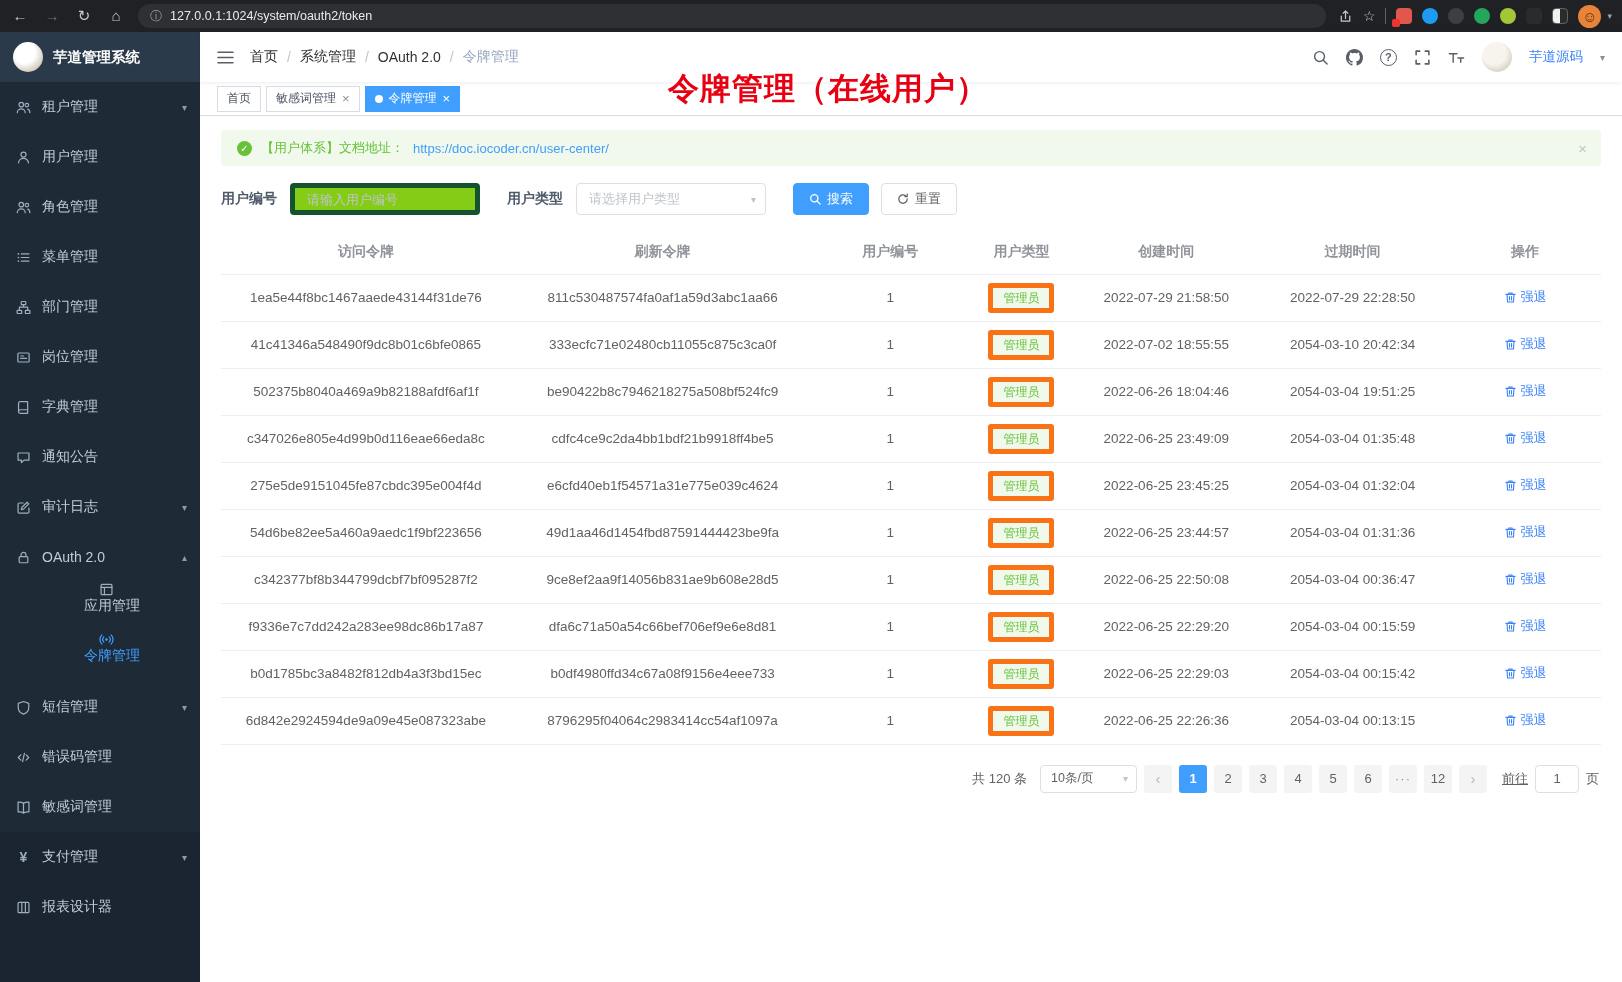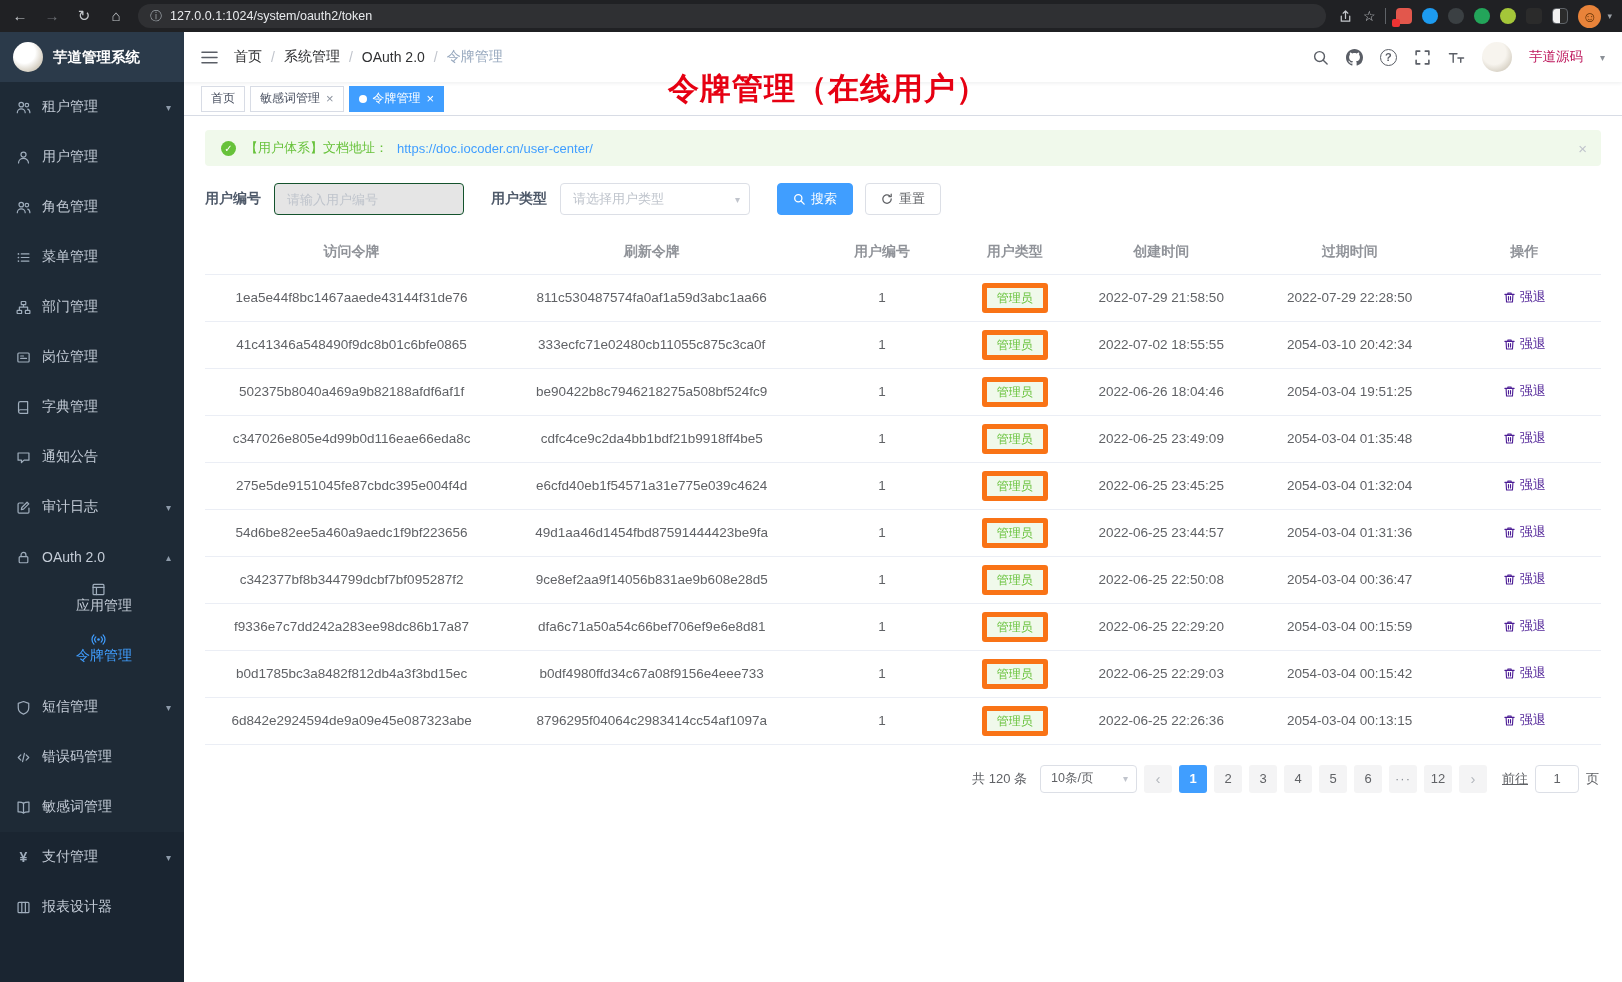--- a/index.html
+++ b/index.html
@@ -20,21 +20,21 @@
   .ext { width:16px; height:16px; border-radius:4px; position:relative; flex:none; cursor:pointer; }
   .ext.round { border-radius:50%; }
   .badge { position:absolute; left:-4px; bottom:-3px; width:8px; height:8px; background:#e33; border-radius:2px; }
   .bprofile { width:23px; height:23px; border-radius:50%; background:#e8833a; color:#5b2d00; display:flex; align-items:center; justify-content:center; font-size:15px; cursor:pointer; }
   .bcaret { color:#9aa0a6; font-size:9px; margin-left:-4px; cursor:pointer; }
 
   
   .shell { display:flex; height:950px; }
 
   
-  .sidebar { width:184px; flex:none; background:#1e2a36; display:flex; flex-direction:column; }
+  .sidebar { width:200px; flex:none; background:#1e2a36; display:flex; flex-direction:column; }
   .logo { height:50px; flex:none; background:#2b3a4a; display:flex; align-items:center; gap:10px; padding:0 13px; color:#fff; font-size:14.5px; font-weight:700; }
   .logo-avatar { width:30px; height:30px; border-radius:50%; background:radial-gradient(circle at 38% 35%, #ffffff 0 40%, #d8d2c6 70%, #b9b2a4 100%); flex:none; }
   .menu { flex:none; }
   .mi { height:50px; display:flex; align-items:center; padding:0 16px; color:#c3cbd6; font-size:14px; cursor:pointer; position:relative; }
   .mi .si { margin-right:11px; color:#9fadbc; }
   .mi .glyph-ic { width:15px; margin-right:11px; color:#9fadbc; font-size:14px; font-weight:700; text-align:center; flex:none; }
   .chev { position:absolute; right:13px; font-size:10px; color:#8d9aa9; }
   .sub-item { padding-left:40px;flex-direction:column; }
   .mi.active { color:#409eff; }
   .mi.active .si { color:#409eff; }
@@ -48,21 +48,21 @@
   .hi { width:17px; height:17px; fill:none; stroke:currentColor; stroke-width:1.5; stroke-linecap:round; stroke-linejoin:round; }
   .hamburger { color:#5a5e66; cursor:pointer; display:flex; }
   .crumb { display:flex; align-items:center; gap:9px; font-size:14px; color:#303133; }
   .crumb .sep { color:#c0c4cc; }
   .crumb .last { color:#97a8be; }
   .appbar-right { margin-left:auto; display:flex; align-items:center; gap:17px; color:#5a5e66; }
   .tool { display:flex; align-items:center; cursor:pointer; background:none; border:none; color:#5a5e66; }
   .gh path { fill:currentColor; stroke:none; }
   .help { width:17px; height:17px; border:1.5px solid currentColor; border-radius:50%; font-size:11px; display:flex; align-items:center; justify-content:center; font-weight:700; }
   .user-avatar { width:30px; height:30px; border-radius:50%; background:radial-gradient(circle at 40% 35%, #f7f4ee 0 45%, #d9d3c7 75%, #beb7a8 100%); cursor:pointer; }
-  .user-name { font-size:13.5px; color:#be185d; cursor:pointer; }
+  .user-name { font-size:13.5px; color:#3b82f6; cursor:pointer; }
   .ucaret { font-size:10px; color:#8b9097; cursor:pointer; }
 
   
   .tabbar { height:34px; flex:none; display:flex; align-items:center; gap:5px; padding:0 17px; border-bottom:1px solid #d8dce5; background:#fff; }
   .tab { height:26px; display:inline-flex; align-items:center; gap:6px; padding:0 9px; border:1px solid #d8dce5; font-size:12px; color:#495060; background:#fff; cursor:pointer; }
   .tab .x { font-size:13px; line-height:1; color:#8c939f; cursor:pointer; }
   .tab.active { background:#409eff; border-color:#409eff; color:#fff; }
   .tab.active .x { color:#fff; }
   .dot { width:8px; height:8px; border-radius:50%; background:#fff; flex:none; }
 
@@ -71,34 +71,34 @@
 
   .alert { height:36px; background:#f0f9eb; border-radius:4px; display:flex; align-items:center; gap:9px; padding:0 16px; position:relative; font-size:13px; }
   .acheck { width:15px; height:15px; border-radius:50%; background:#67c23a; color:#fff; font-size:10px; display:flex; align-items:center; justify-content:center; flex:none; }
   .amsg { color:#67c23a; }
   .alink { color:#409eff; cursor:pointer; text-decoration:none; }
   .aclose { position:absolute; right:14px; color:#c0c4cc; font-size:15px; cursor:pointer; background:none; border:none; }
 
   .filters { display:flex; align-items:center; margin:17px 0 15px; font-size:14px; }
   .flabel { font-weight:700; color:#4e5969; margin-right:13px; }
   .fgroup { display:flex; align-items:center; margin-right:27px; }
-  .finput { width:190px; height:32px; border:1px solid #14532d; border-radius:4px; padding:0 12px; font-size:13px; color:#606266; outline:none; background:#e5e5e5; }
+  .finput { width:190px; height:32px; border:5px solid #14532d; border-radius:4px; padding:0 12px; font-size:13px; color:#606266; outline:none; background:#84cc16; }
   .finput::placeholder { color:#bfc4cc; }
   .fselect { width:190px; height:32px; border:1px solid #dcdfe6; border-radius:4px; display:flex; align-items:center; justify-content:space-between; padding:0 9px 0 12px; color:#bfc4cc; font-size:13px; cursor:pointer; background:#fff; }
   .scaret { color:#c0c4cc; font-size:10px; }
   .btn { height:32px; border-radius:4px; padding:0 15px; display:inline-flex; align-items:center; gap:6px; font-size:13px; cursor:pointer;justify-content:center; }
   .btn-primary { background:#409eff; color:#fff; border:1px solid #409eff; }
   .btn-plain { background:#fff; color:#606266; border:1px solid #dcdfe6; margin-left:12px; }
   .bi2 { width:12px; height:12px; fill:none; stroke:currentColor; stroke-width:1.5; stroke-linecap:round; stroke-linejoin:round; }
 
   table { width:100%; border-collapse:collapse; font-size:13.5px; table-layout:fixed; }
   th { height:44px; color:#909399; font-weight:700; text-align:center; border-bottom:1px solid #ebeef5; font-size:14px; }
   td { height:47px; color:#606266; text-align:center; border-bottom:1px solid #ebeef5; overflow:hidden; white-space:nowrap; }
   .tag { display:inline-block; padding:4px 10px; background:#f0f9eb; border:5px solid #f97316; color:#67c23a; font-size:12px; border-radius:3px; line-height:1; }
-  .kick { color:#4c1d95; font-size:13px; display:inline-flex; align-items:center; gap:4px; cursor:pointer; text-decoration:none; }
+  .kick { color:#3b82f6; font-size:13px; display:inline-flex; align-items:center; gap:4px; cursor:pointer; text-decoration:none; }
   .ti { width:13px; height:13px; fill:none; stroke:currentColor; stroke-width:1.2; stroke-linecap:round; stroke-linejoin:round; }
 
   .pager { display:flex; align-items:center; justify-content:flex-end; gap:7px; padding:20px 2px 18px; font-size:13px; color:#606266; }
   .ptotal { margin-right:6px; }
   .psize { width:97px; height:28px; border:1px solid #dcdfe6; border-radius:4px; display:flex; align-items:center; justify-content:space-between; padding:0 8px 0 10px; color:#606266; font-size:12.5px; cursor:pointer; background:#fff; }
   .pbtn { min-width:28px; height:28px; border:none; border-radius:3px; background:#f4f4f5; color:#606266; font-size:13px; cursor:pointer; padding:0 5px; }
   .pbtn.nav { color:#b3b7bd; font-size:15px; }
   .pbtn.active { background:#409eff; color:#fff; font-weight:700; }
   .pbtn.more { color:#8b9097; letter-spacing:1px; }
   .goto-label { margin-left:8px;text-decoration:underline; }

